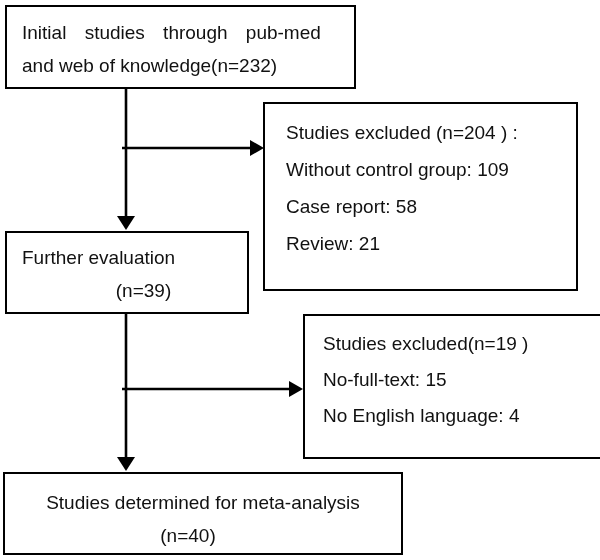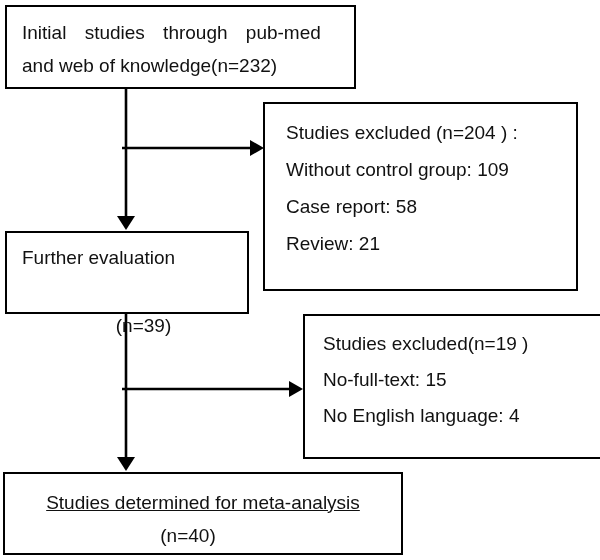--- a/index.html
+++ b/index.html
@@ -51,25 +51,24 @@
     width: 321px; height: 145px;
     padding: 10px 8px 0 18px;
     line-height: 36px;
   }
   
   #box-final {
     left: 3px; top: 472px;
     width: 400px; height: 83px;
     padding: 12px 8px 0 8px;
   }
-  #box-final .line1 { text-align: center; text-decoration: underline; }
+  #box-final .line1 { text-align: center; }
   .indent-center {
     text-align: center;
     padding-left: 28px;
-    margin-top: 35px;
   }
   .indent-center-r {
     text-align: center;
     padding-right: 30px;
   }
   #arrow-layer {
     position: absolute;
     left: 0; top: 0;
     width: 600px; height: 560px;
     pointer-events: none;

